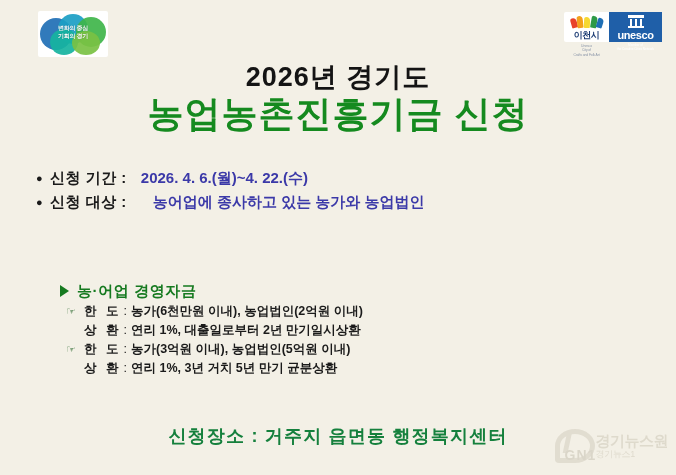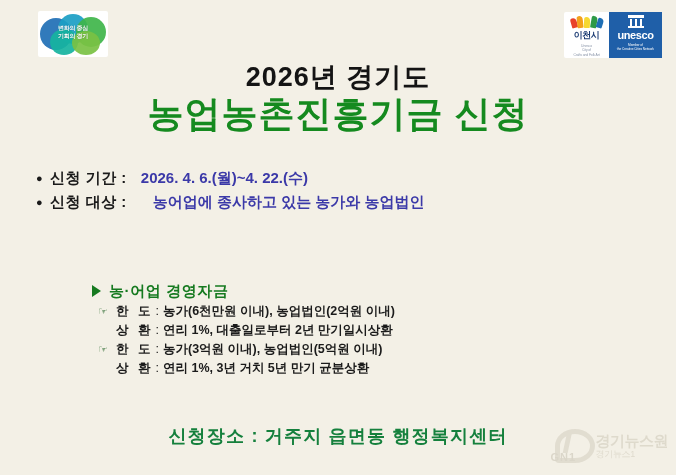--- a/index.html
+++ b/index.html
@@ -58,21 +58,21 @@
     line-height: 8px;
     letter-spacing: -0.3px;
     text-shadow: 0 0 1px rgba(0,0,0,.35);
   }
 
   .logo-right {
     position: absolute;
     right: 14px;
     top: 12px;
     width: 98px;
-    height: 46px;
+    height: 30px;
     background: #ffffff;
     border-radius: 2px;
     display: flex;
     align-items: stretch;
     margin-left: 40px;
   }
   .icheon {
     width: 45px;
     position: relative;
     padding-top: 3px;
@@ -219,21 +219,20 @@
     display: block;
     padding-left: 24px;
   }
 
   
   .funds {
     position: absolute;
     left: 60px;
     top: 276px;
     right: 14px;
-    margin-left: 32px;
   }
   .fund-head {
     display: flex;
     align-items: center;
     color: #167a20;
     font-size: 15px;
     font-weight: bold;
     line-height: 22px;
     letter-spacing: 0.6px;
     margin-top: 4px;
@@ -305,22 +304,22 @@
   }
   .wm-slash {
     position: absolute;
     left: 14px; top: 2px;
     width: 5px; height: 22px;
     background: #b9b2a0;
     transform: skewX(-12deg);
   }
   .wm-gn1 {
     position: absolute;
-    left: 0; bottom: 0;
-    font-size: 11px;
+    left: 14px; bottom: 0;
+    font-size: 14px;
     font-weight: bold;
     color: #a39b88;
     letter-spacing: 1px;
   }
   .wm-text1 {
     font-size: 15px;
     font-weight: bold;
     color: #b0a893;
     line-height: 16px;
     letter-spacing: -0.5px;

